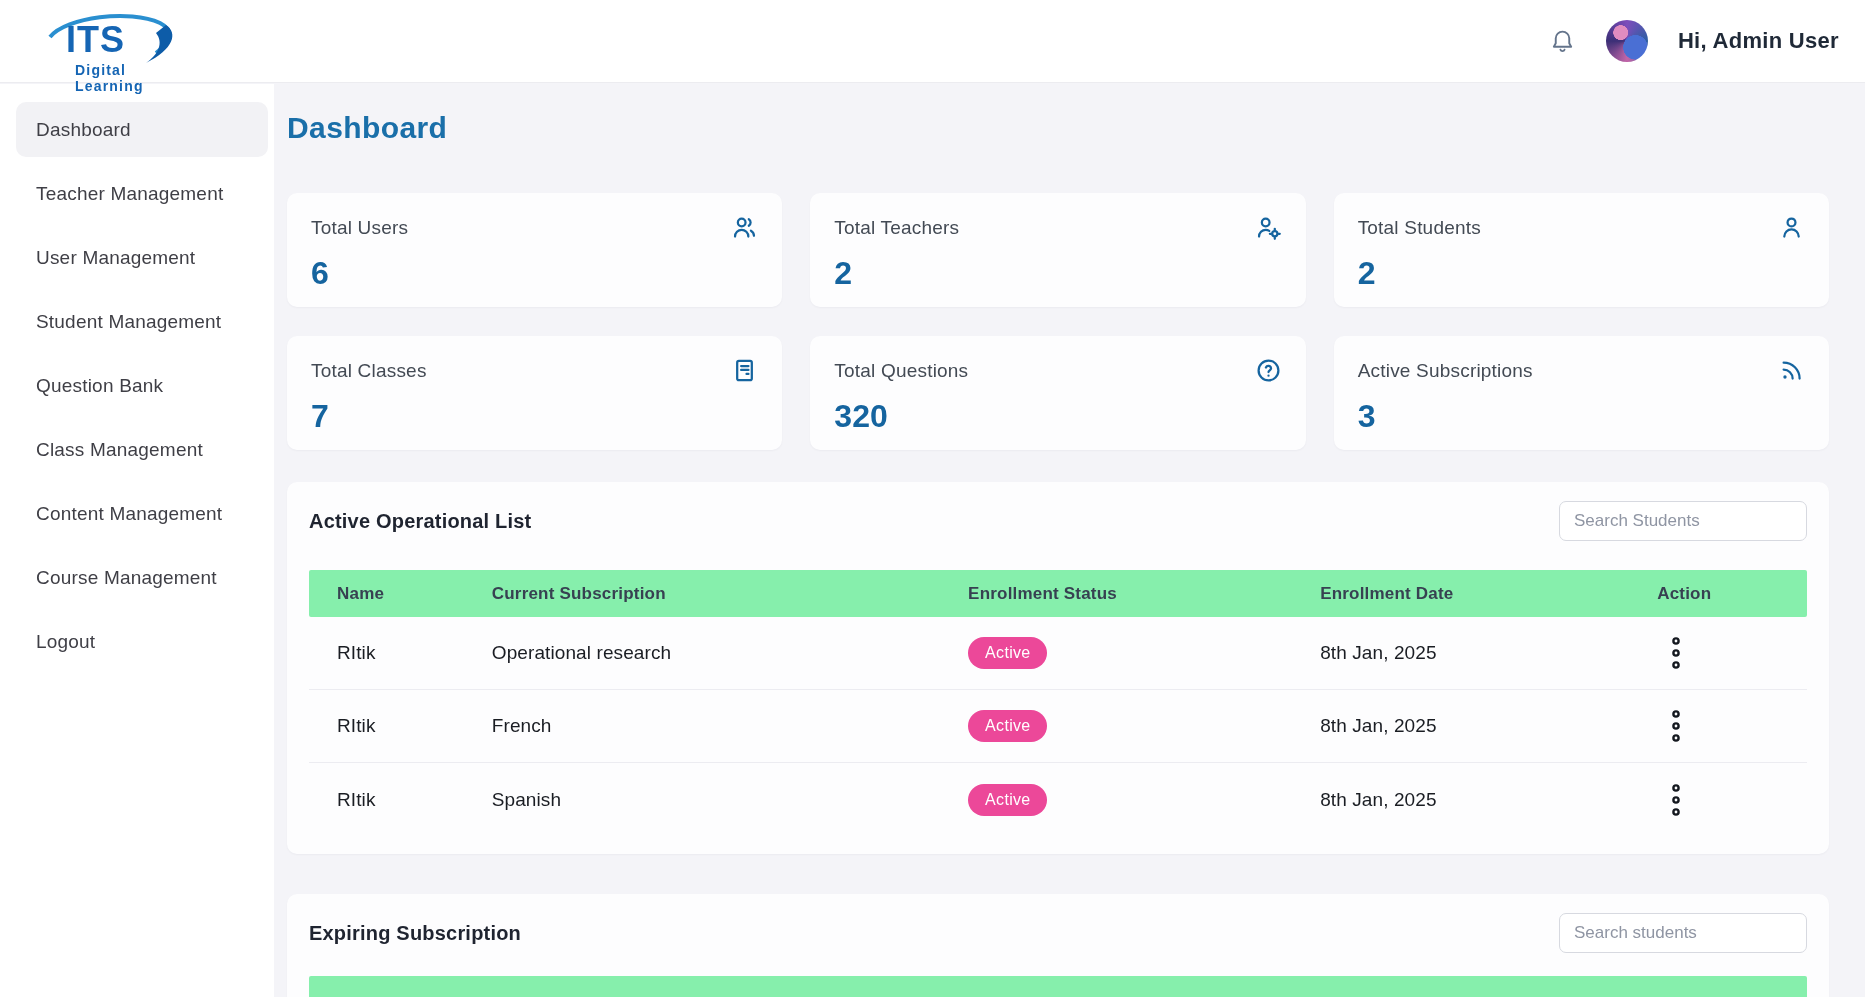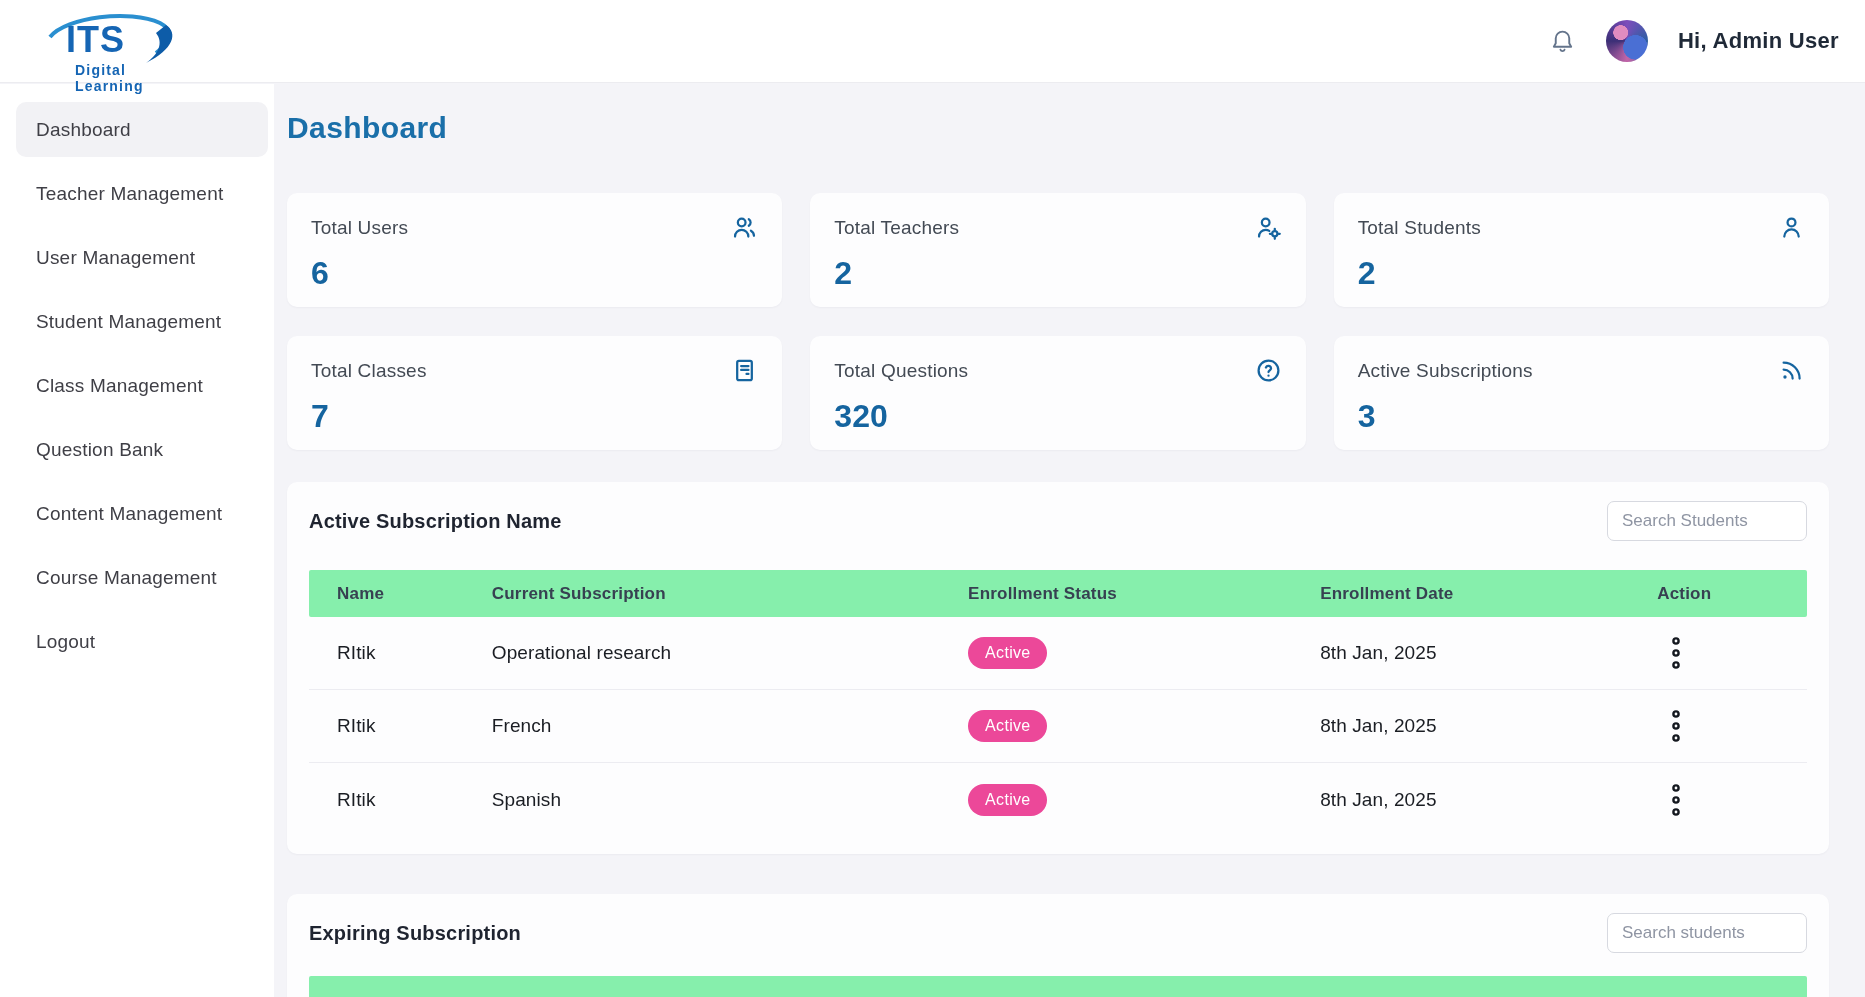--- a/index.html
+++ b/index.html
@@ -37,21 +37,21 @@
                box-shadow:0 1px 2px rgba(30,30,60,.04); }
   .stat-top { display:flex; justify-content:space-between; align-items:center; }
   .stat-label { font-size:19px; color:#434a54; letter-spacing:.2px; }
   .stat-icon { color:#15649f; display:flex; }
   .stat-value { margin-top:14px; font-size:32px; font-weight:800; color:#15649f; }
 
   .panel { background:#fdfdfe; border-radius:10px; margin-top:32px; padding:18px 22px 18px 22px;
            box-shadow:0 1px 2px rgba(30,30,60,.04); }
   .panel-head { display:flex; align-items:center; justify-content:space-between; height:42px; }
   .panel-title { font-size:20px; font-weight:800; color:#1f2430; letter-spacing:.2px; }
-  .search-input { width:200px; height:40px; border:1px solid #d7d9e0; border-radius:7px; padding:0 14px;
+  .search-input { width:248px; height:40px; border:1px solid #d7d9e0; border-radius:7px; padding:0 14px;
                   font-size:17px; color:#374151; background:#ffffff; outline:none; font-family:"Liberation Sans",sans-serif; }
   .search-input::placeholder { color:#8f95a3; }
 
   .table { margin-top:28px; }
   .thead, .trow { display:grid; grid-template-columns:12.2% 31.8% 23.5% 22.5% 10%; align-items:center; }
   .thead { background:#86efac; height:47px; border-radius:2px; }
   .th { font-size:17px; font-weight:700; color:#374151; letter-spacing:.2px; }
   .th:first-child, .td:first-child { padding-left:28px; }
   .trow { height:73px; border-bottom:1px solid #ececf1; }
   .trow:last-child { border-bottom:none; }
@@ -85,22 +85,22 @@
     <div class="avatar"></div>
     <div class="greeting">Hi, Admin User</div>
   </div>
 </div>
 
 <aside class="sidebar">
   <div class="side-item active">Dashboard</div>
   <div class="side-item">Teacher Management</div>
   <div class="side-item">User Management</div>
   <div class="side-item">Student Management</div>
+  <div class="side-item">Question Bank</div>
   <div class="side-item">Class Management</div>
-  <div class="side-item">Question Bank</div>
   <div class="side-item">Content Management</div>
   <div class="side-item">Course Management</div>
   <div class="side-item">Logout</div>
 </aside>
 
 <main class="main">
   <h1 class="page-title">Dashboard</h1>
 
   <div class="stats-grid">
 
@@ -189,21 +189,21 @@
             <circle cx="6.2" cy="17.8" r="1.5" fill="currentColor" stroke="none"></circle>
           </svg>
         </span>
       </div>
       <div class="stat-value">3</div>
     </div>
   </div>
 
   <section class="panel">
     <div class="panel-head">
-      <h2 class="panel-title">Active Subscription Name</h2>
+      <h2 class="panel-title">Active Operational List</h2>
       <input class="search-input" type="text" placeholder="Search Students" style="">
     </div>
     <div class="table">
       <div class="thead">
         <div class="th">Name</div>
         <div class="th">Current Subscription</div>
         <div class="th">Enrollment Status</div>
         <div class="th">Enrollment Date</div>
         <div class="th">Action</div>
       </div>

